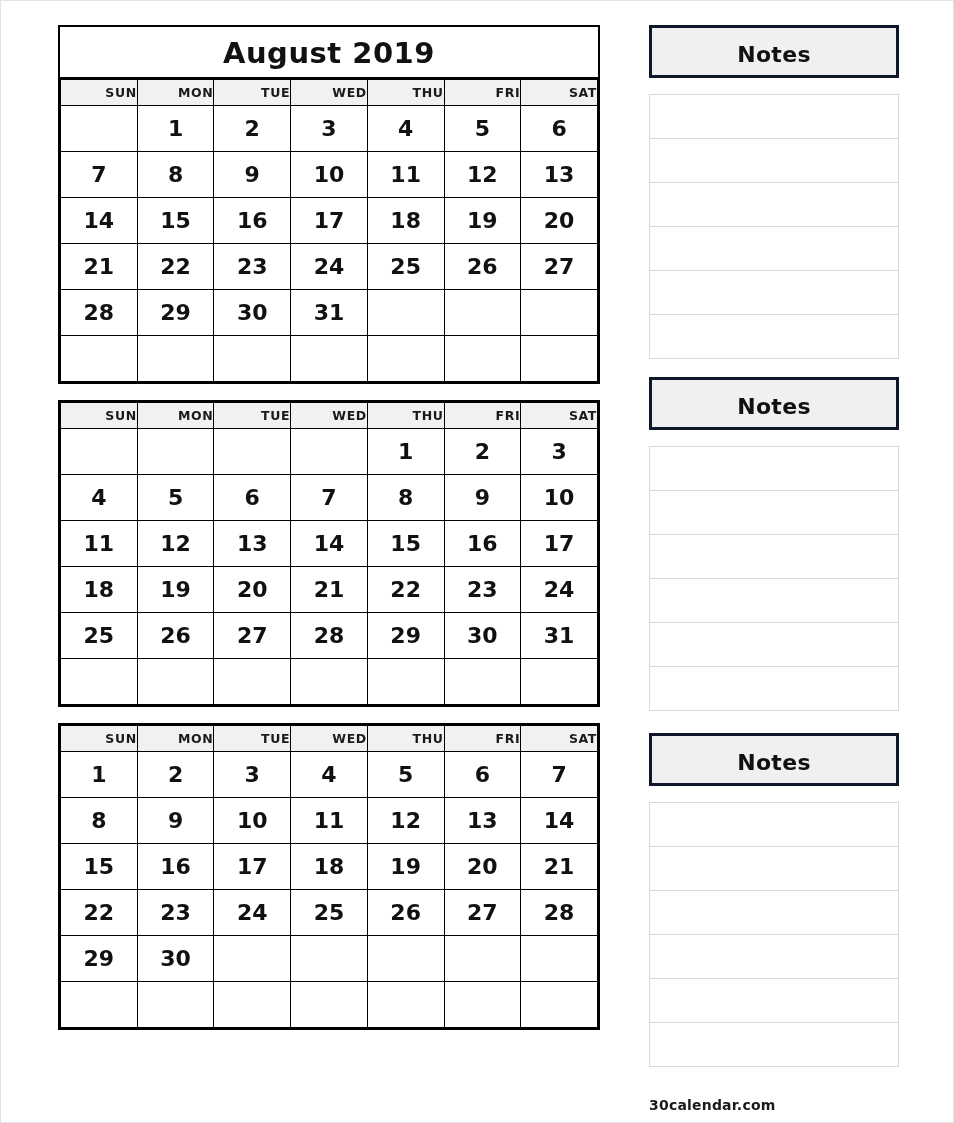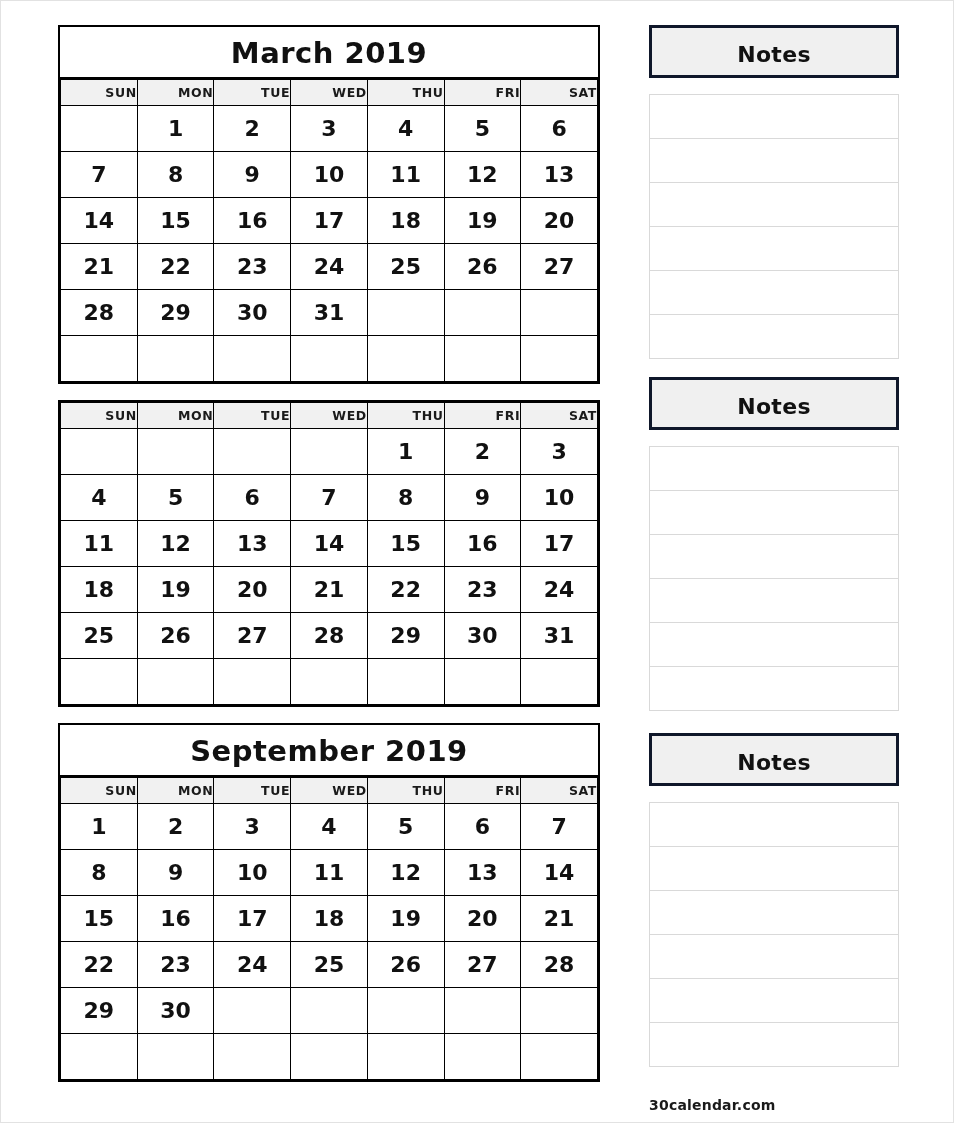--- a/index.html
+++ b/index.html
@@ -146,21 +146,21 @@
   }
 </style>
 </head>
 <body>
 
 <div id="page">
 
   <div class="cal-col">
 
     <div class="cal-block">
-      <div class="cal-title">March 2019</div>
+      <div class="cal-title">August 2019</div>
       <table class="cal-grid">
         <thead>
           <tr>
             <th>SUN</th>
             <th>MON</th>
             <th>TUE</th>
             <th>WED</th>
             <th>THU</th>
             <th>FRI</th>
             <th>SAT</th>
@@ -291,21 +291,20 @@
               <td class="empty"></td>
               <td class="empty"></td>
               <td class="empty"></td>
               <td class="empty"></td>
             </tr>
           </tbody>
       </table>
     </div>
 
     <div class="cal-block">
-      <div class="cal-title">September 2019</div>
       <table class="cal-grid">
         <thead>
           <tr>
             <th>SUN</th>
             <th>MON</th>
             <th>TUE</th>
             <th>WED</th>
             <th>THU</th>
             <th>FRI</th>
             <th>SAT</th>

